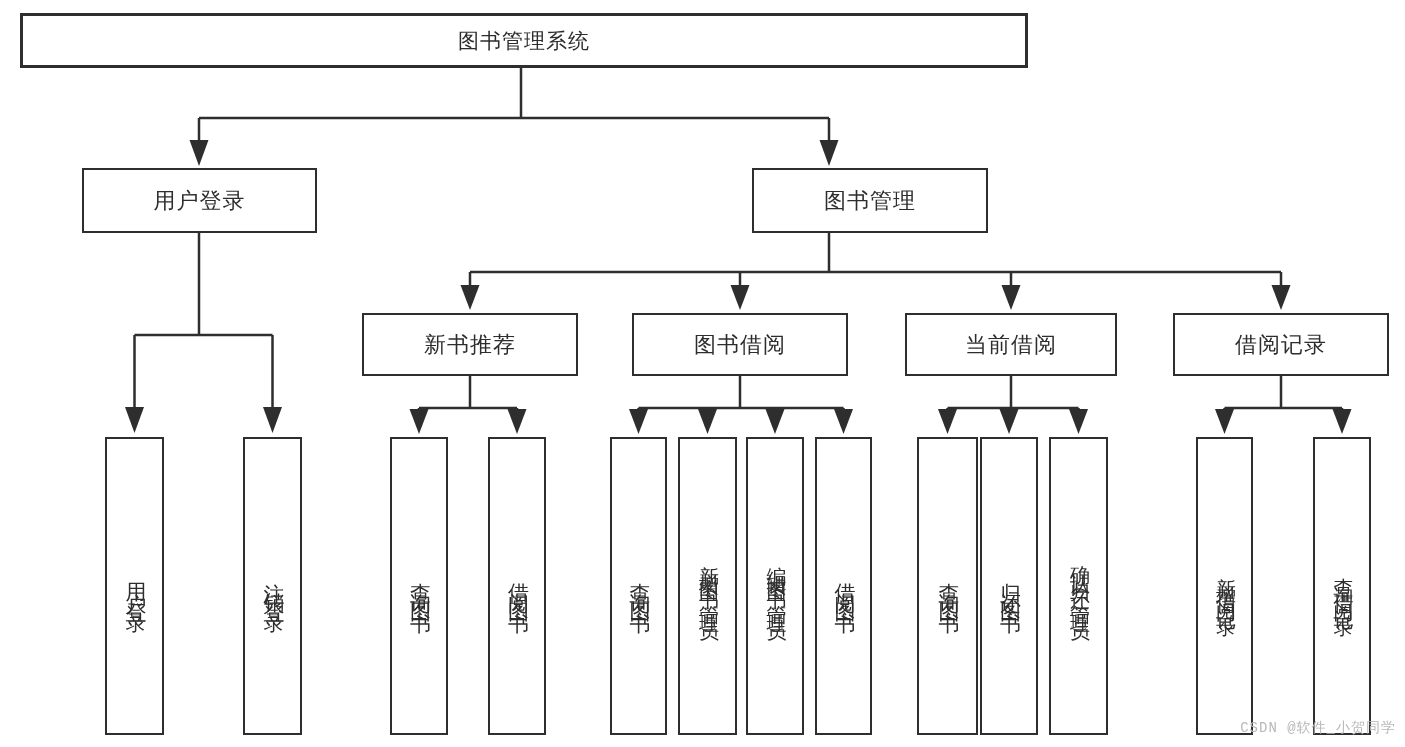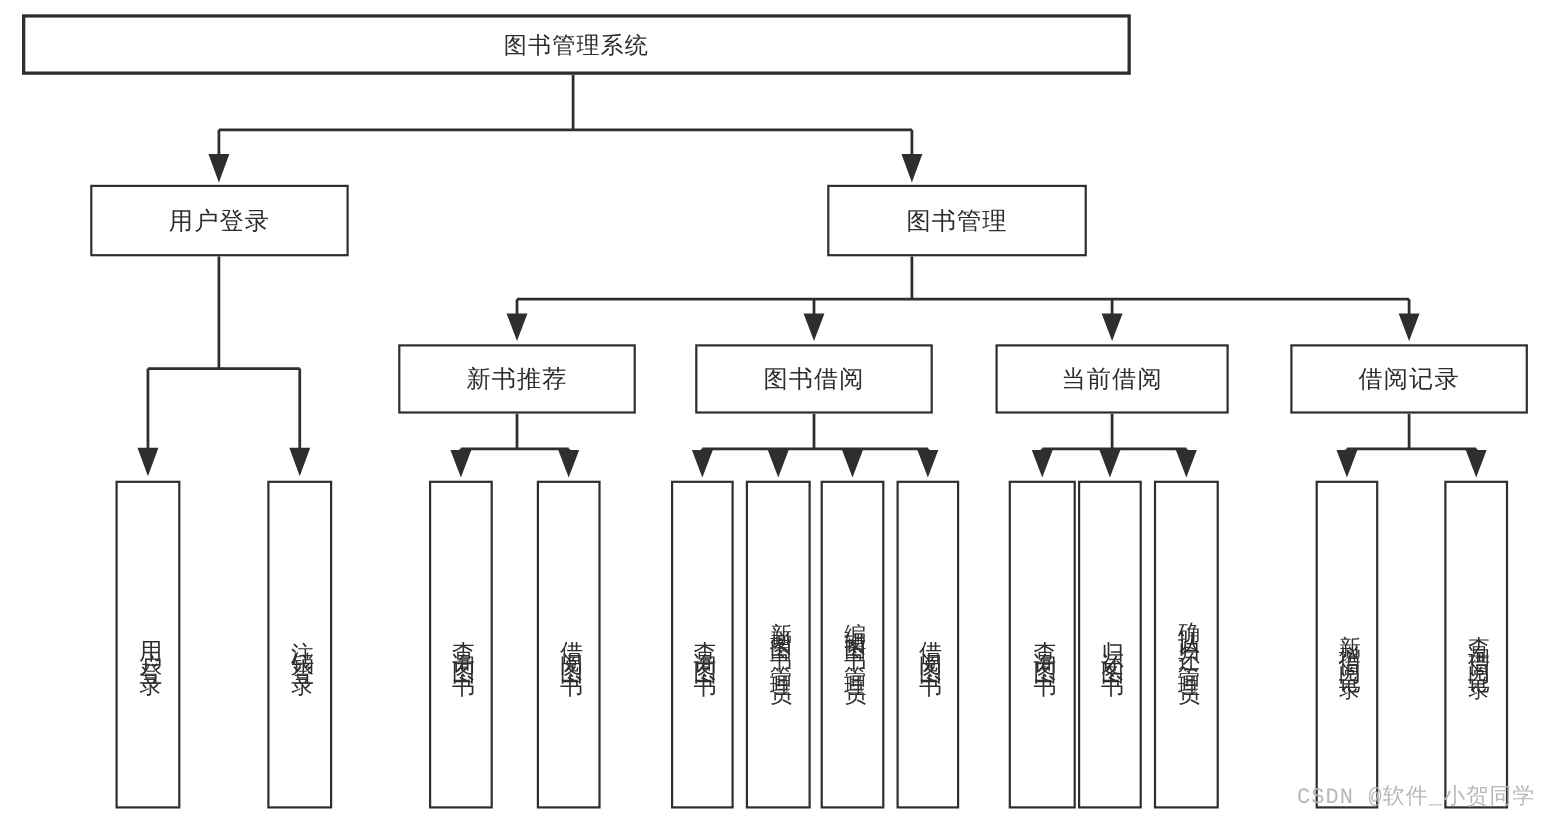--- a/index.html
+++ b/index.html
@@ -35,21 +35,21 @@
     text-orientation:mixed;
     font-size:21px;
     line-height:1;
     letter-spacing:10px;
     white-space:nowrap;
   }
   .vtext.long{letter-spacing:8px;font-size:20px;}
   #watermark{
     position:absolute;
     right:9px;bottom:10px;
-    font-size:20px;
+    font-size:14px;
     color:#b9b7b7;
     letter-spacing:1px;
   }
 </style>
 </head>
 <body>
 
 <div id="canvas">
 
   <svg id="wires" viewBox="0 0 1405 747" xmlns="http://www.w3.org/2000/svg">

